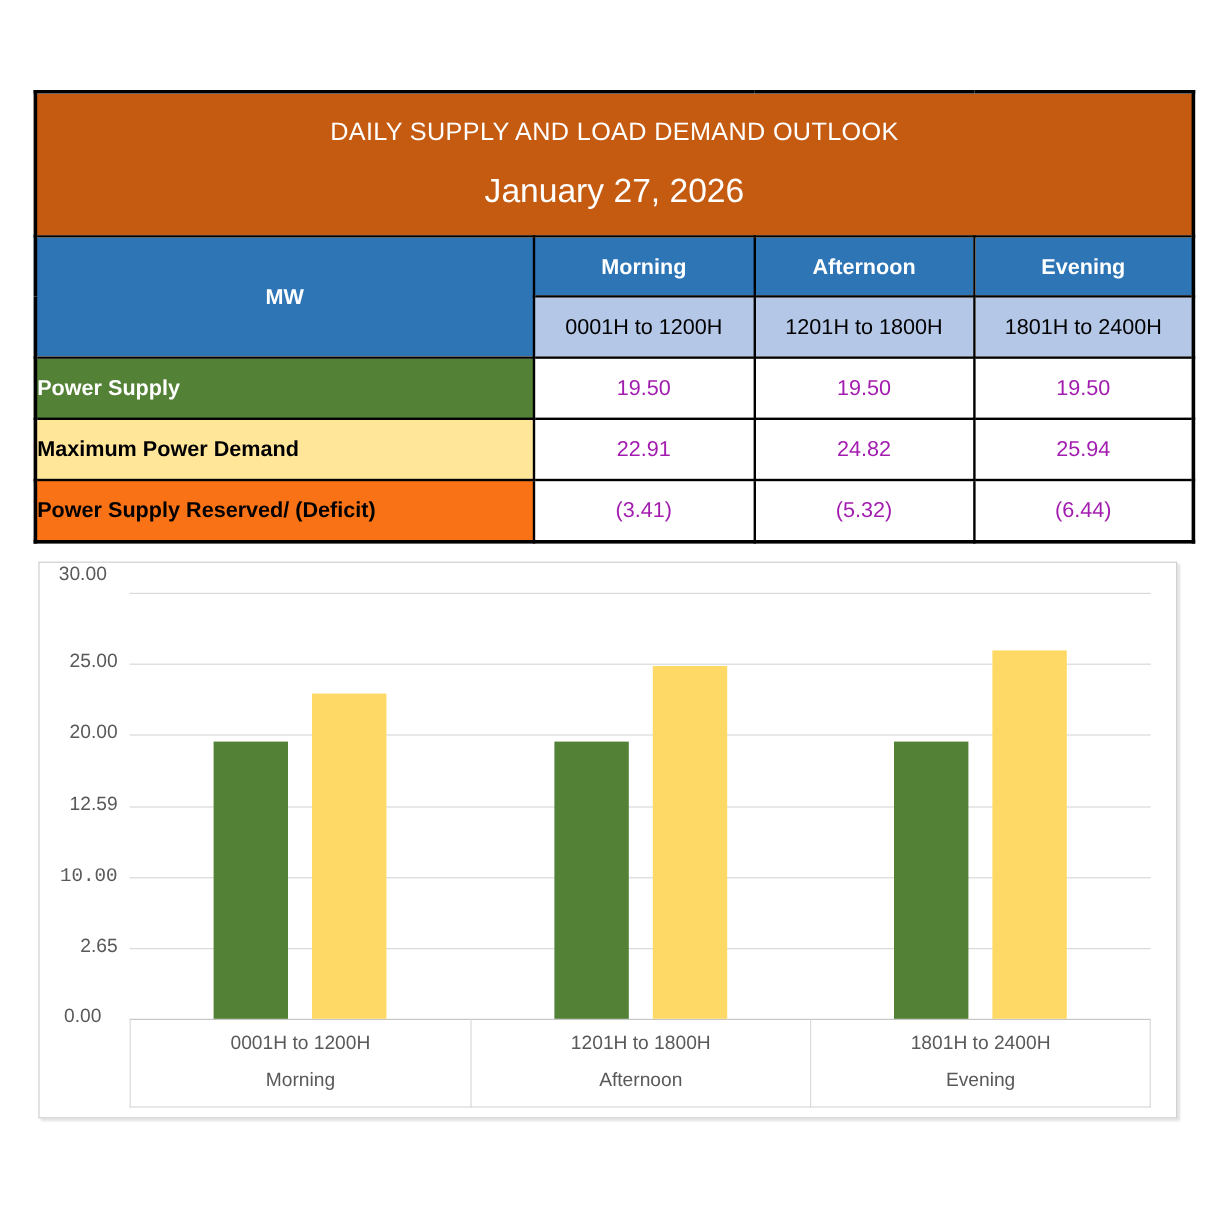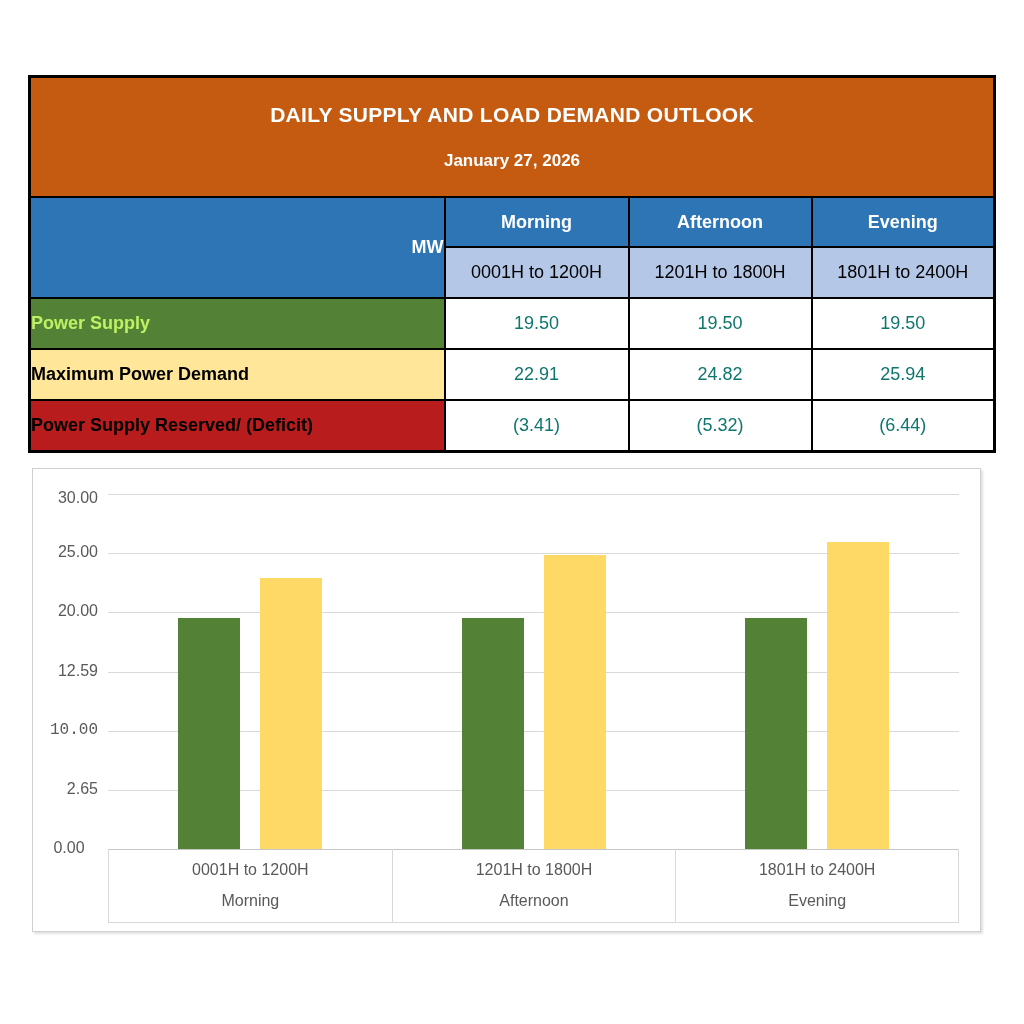--- a/index.html
+++ b/index.html
@@ -35,31 +35,31 @@
     height: 118px;
     background: var(--orange-header, #C55A11);
   }
   .banner-inner {
     height: 100%;
     display: flex;
     flex-direction: column;
     justify-content: space-evenly;
     align-items: center;
     color: #fff;
-    font-weight: bold;
+    font-weight: normal;
   }
   .banner-title { font-size: 21px; letter-spacing: 0.3px; }
-  .banner-date  { font-size: 17px; }
+  .banner-date  { font-size: 28px; }
 
   .mw-cell {
     background: var(--blue-header, #2E75B6);
     color: #fff;
     font-weight: bold;
     font-size: 18px;
-    text-align: right;
+    text-align: center;
   }
   .period-cell {
     height: 48px;
     background: var(--blue-header, #2E75B6);
     color: #fff;
     font-weight: bold;
     font-size: 18px;
     text-align: center;
   }
   .hours-cell {
@@ -72,33 +72,33 @@
   }
   .label-cell {
     font-size: 18px;
     font-weight: bold;
     text-align: left;
     padding-left: 4px;
     height: 49px;
   }
   .row-supply .label-cell {
     background: var(--green-row, #538135);
-    color: #bef264;
+    color: #ffffff;
   }
   .row-demand .label-cell {
     background: var(--yellow-row, #FFE699);
     color: #000;
   }
   .row-reserve .label-cell {
-    background: #b91c1c;
+    background: #f97316;
     color: #000;
   }
   .value-cell {
     background: #fff;
-    color: #0f766e;
+    color: #a21caf;
     font-size: 18px;
     text-align: center;
     font-weight: normal;
   }
 
   
   .chart-card {
     position: absolute;
     left: 32px;
     top: 468px;
@@ -205,21 +205,21 @@
       <div class="ytick" style="left: 7px; top: 310.833px;">2.65</div>
       <div class="gridline" style="left: 75px; width: 851px; top: 261.667px;"></div>
       <div class="ytick" style="left: 7px; top: 251.667px; font-family: Liberation Mono, monospace;">10.00</div>
       <div class="gridline" style="left: 75px; width: 851px; top: 202.5px;"></div>
       <div class="ytick" style="left: 7px; top: 192.5px;">12.59</div>
       <div class="gridline" style="left: 75px; width: 851px; top: 143.333px;"></div>
       <div class="ytick" style="left: 7px; top: 133.333px;">20.00</div>
       <div class="gridline" style="left: 75px; width: 851px; top: 84.1667px;"></div>
       <div class="ytick" style="left: 7px; top: 74.1667px;">25.00</div>
       <div class="gridline" style="left: 75px; width: 851px; top: 25px;"></div>
-      <div class="ytick" style="left: 7px; top: 20px;">30.00</div>
+      <div class="ytick" style="left: 7px; top: 1px; text-align: center;">30.00</div>
       <div class="cat-box" style="left: 75px; top: 380px; width: 283.667px; height: 74px;">
         <div>0001H to 1200H</div>
         <div>Morning</div>
       </div>
       <div class="cat-box" style="left: 358.667px; top: 380px; width: 283.667px; height: 74px;">
         <div>1201H to 1800H</div>
         <div>Afternoon</div>
       </div>
       <div class="cat-box last" style="left: 642.333px; top: 380px; width: 283.667px; height: 74px;">
         <div>1801H to 2400H</div>

